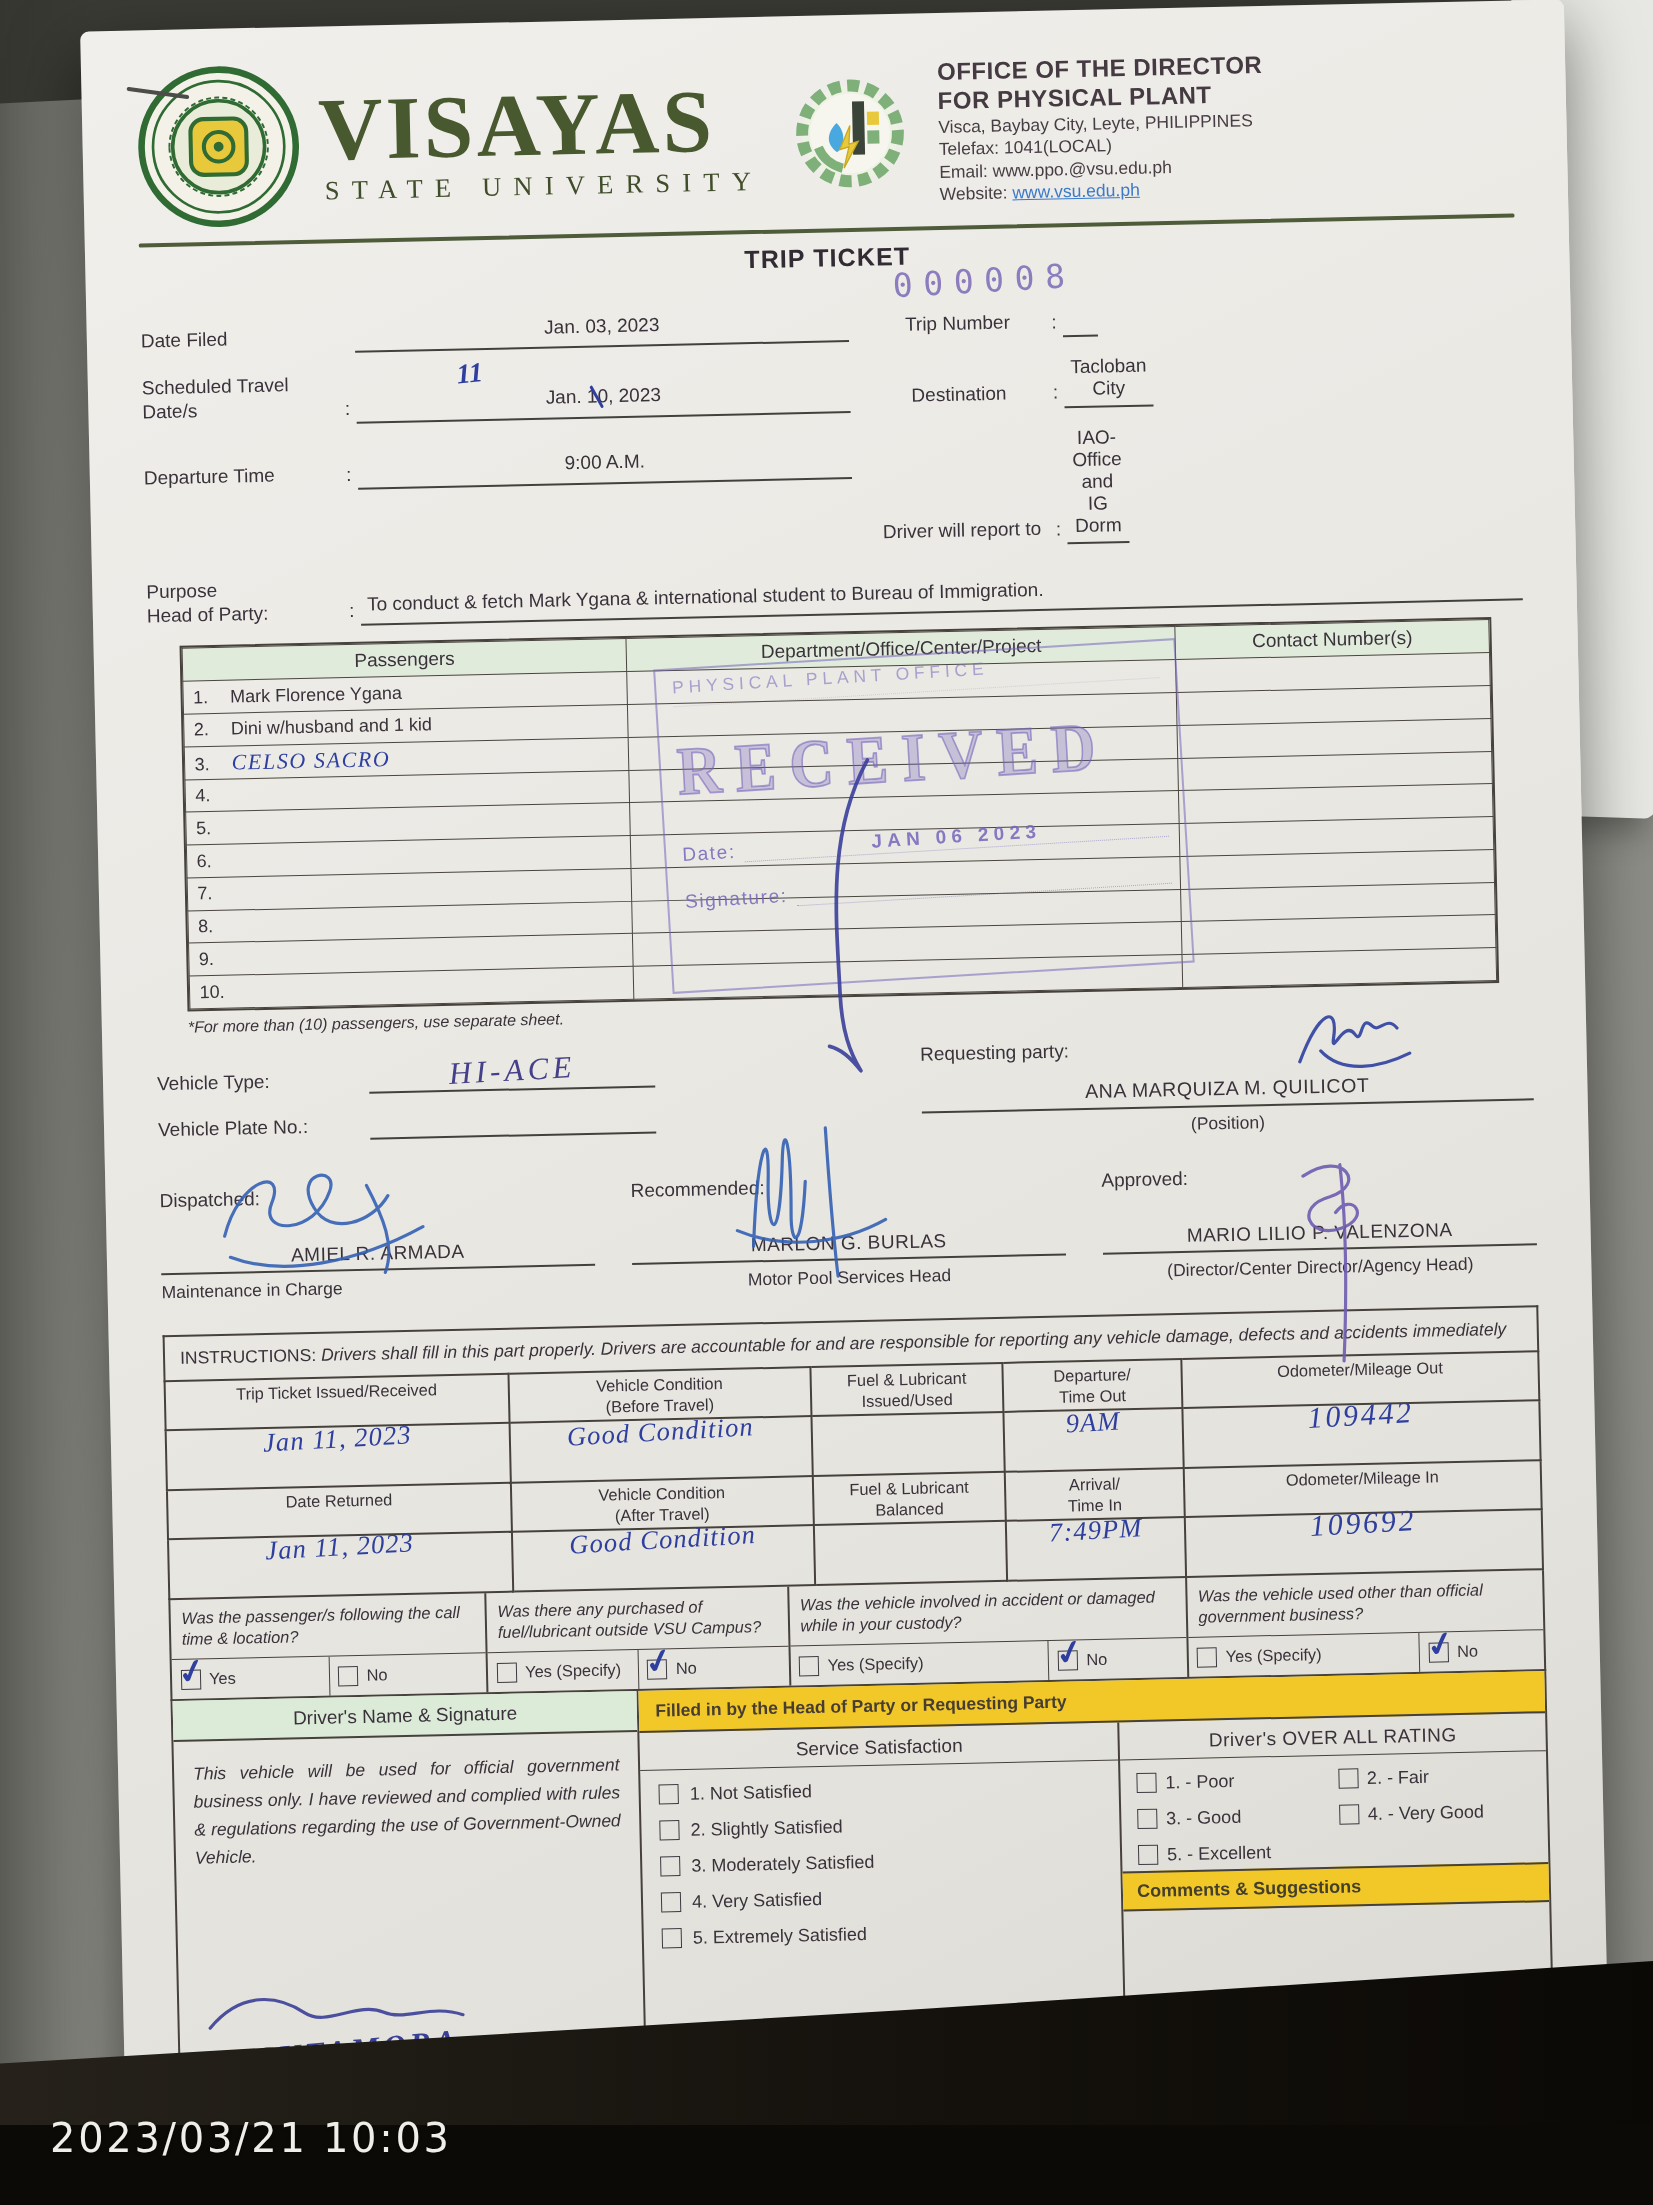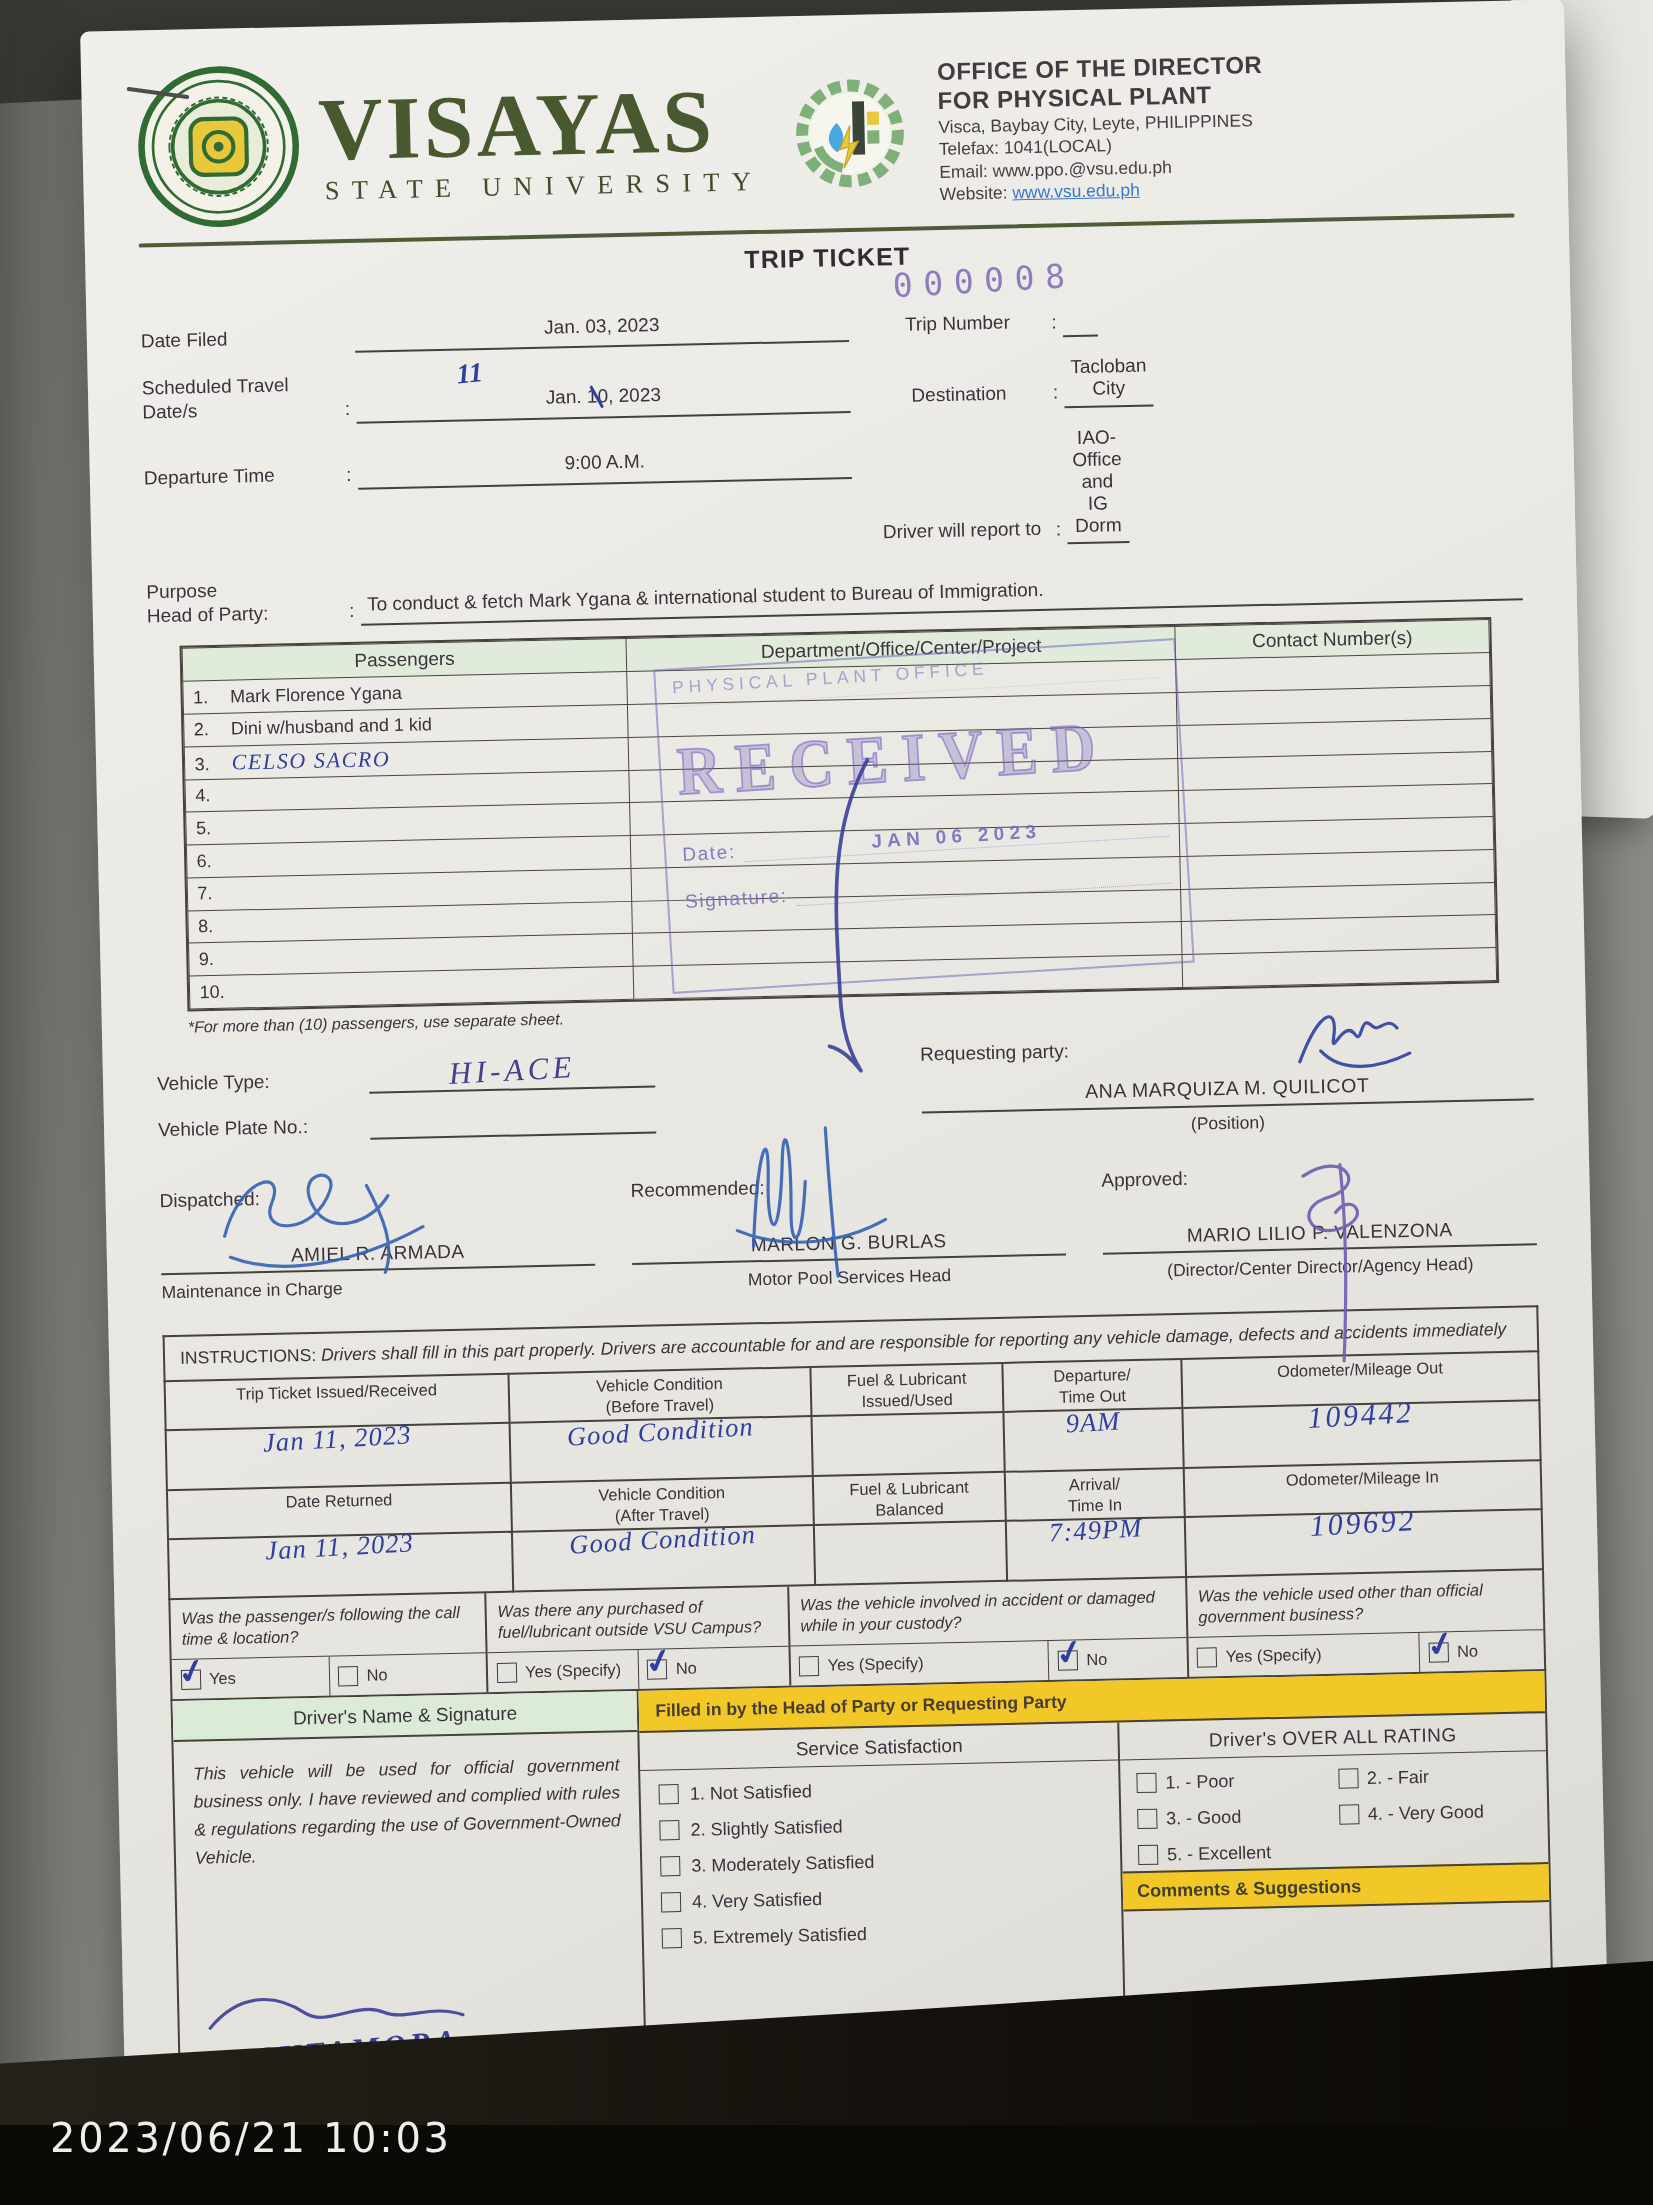--- a/index.html
+++ b/index.html
@@ -599,15 +599,15 @@
       </div>
       <div class="fright">
         <div class="fpage">Page 1 of 1</div>
 
       </div>
     </div>
   </div>
 
   <div class="bg-bottom"></div>
   <div class="bg-bottom2"></div>
-  <div class="timestamp">2023/06/21 10:03</div>
+  <div class="timestamp">2023/03/21 10:03</div>
 </div>
 
 
 </body></html>

